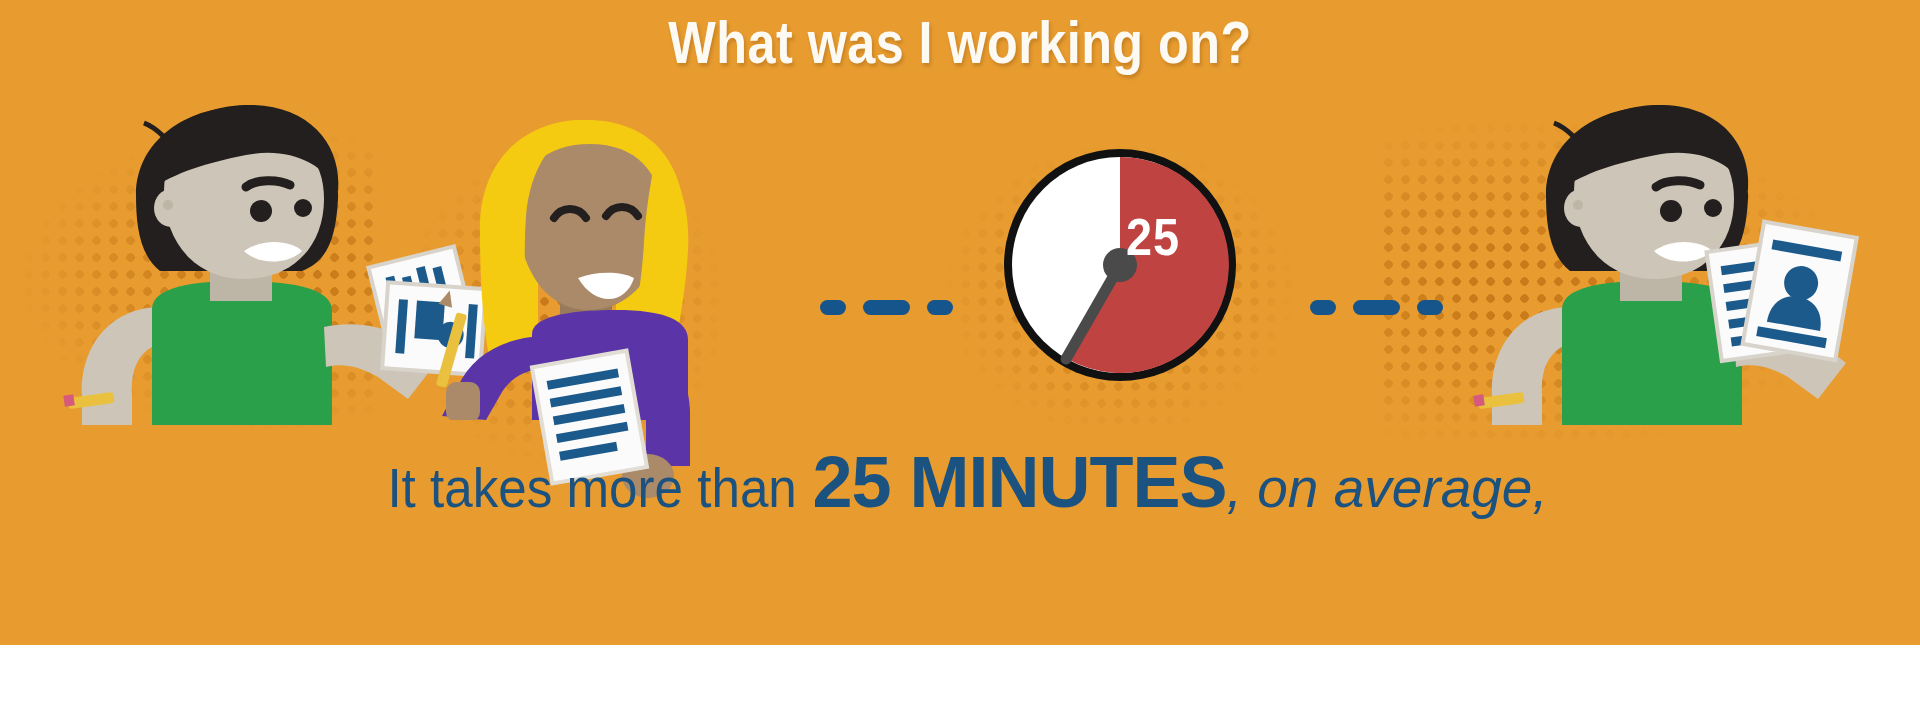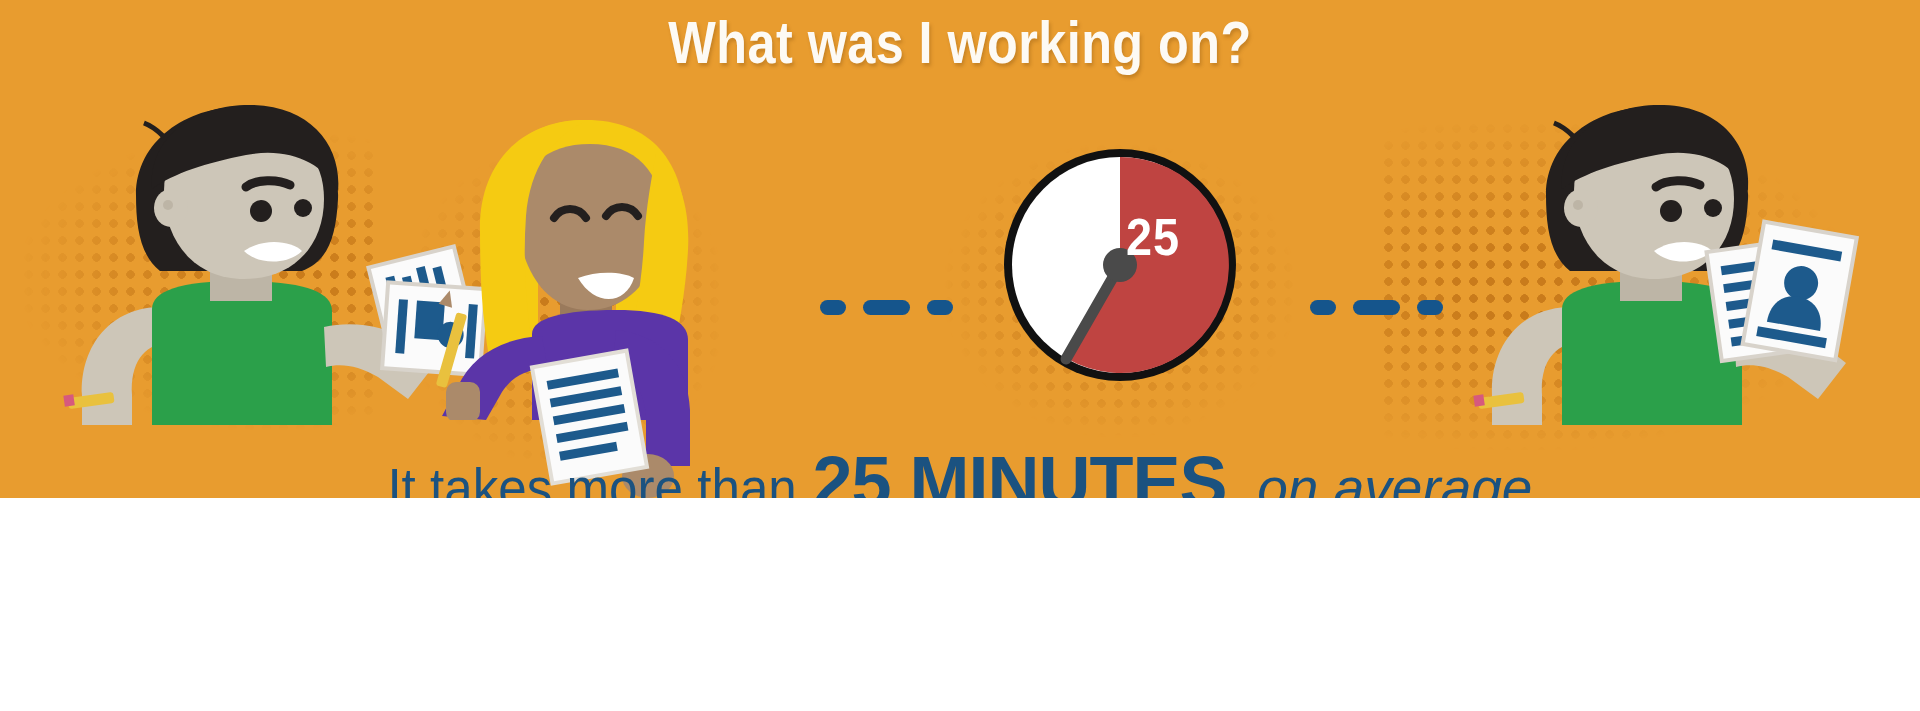--- a/index.html
+++ b/index.html
@@ -3,21 +3,21 @@
 <meta charset="utf-8">
 <style>
   html, body {
     margin: 0;
     padding: 0;
     background: #ffffff;
   }
   #stage {
     position: relative;
     width: 1920px;
-    height: 498px;
+    height: 645px;
     background: #e89c2f;
     overflow: hidden;
     font-family: "Liberation Sans", sans-serif;
   }
 
   
   .halftone {
     position: absolute;
     pointer-events: none;
     background-image: radial-gradient(circle at 50% 50%, #c87a1a 34%, rgba(200,122,26,0) 36%);

